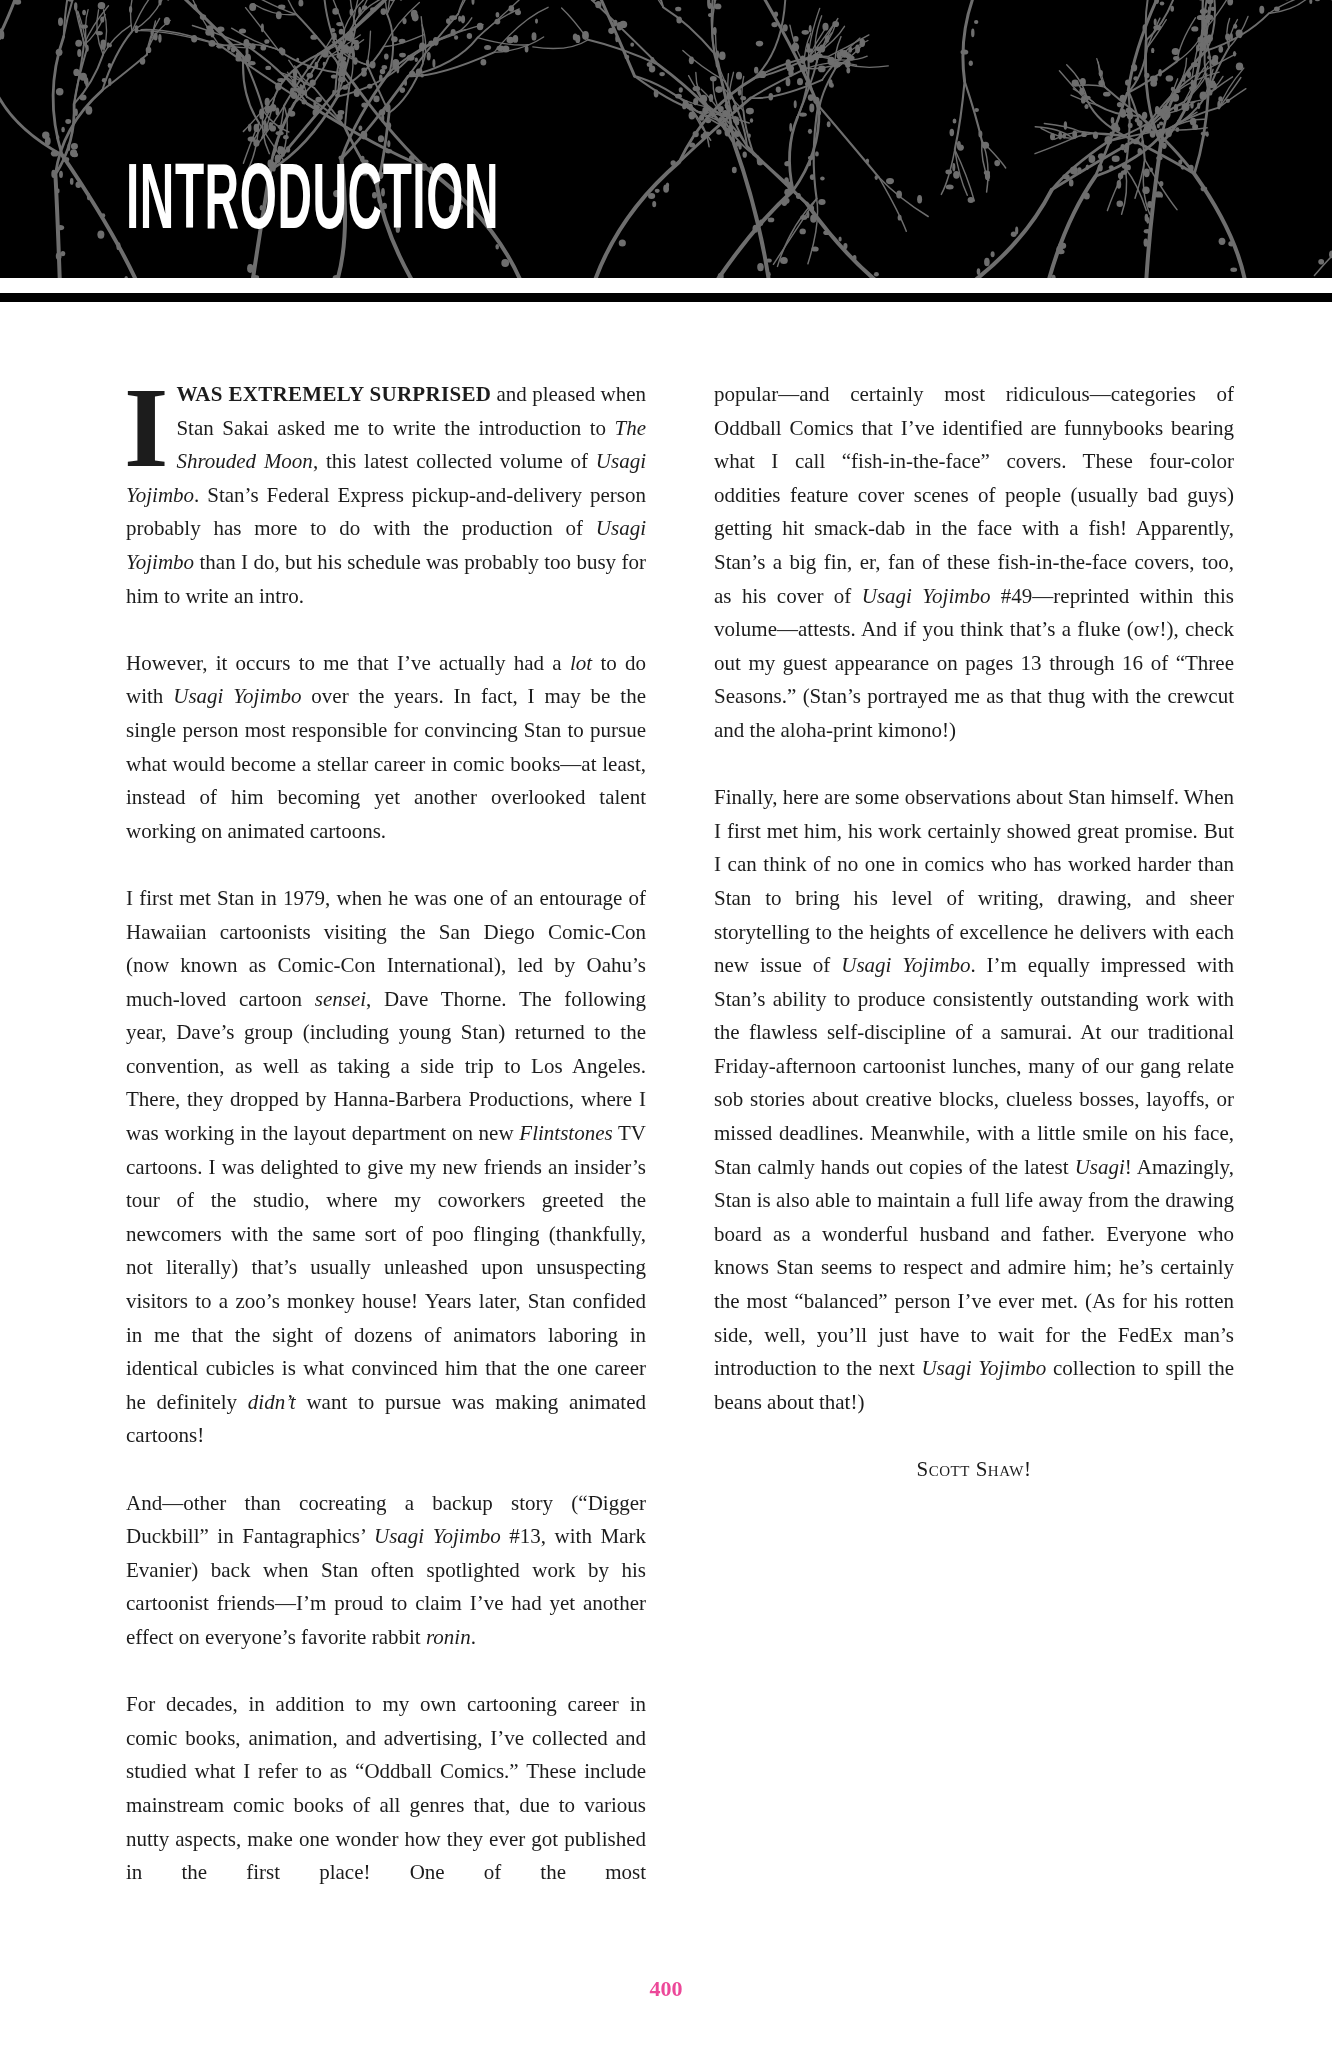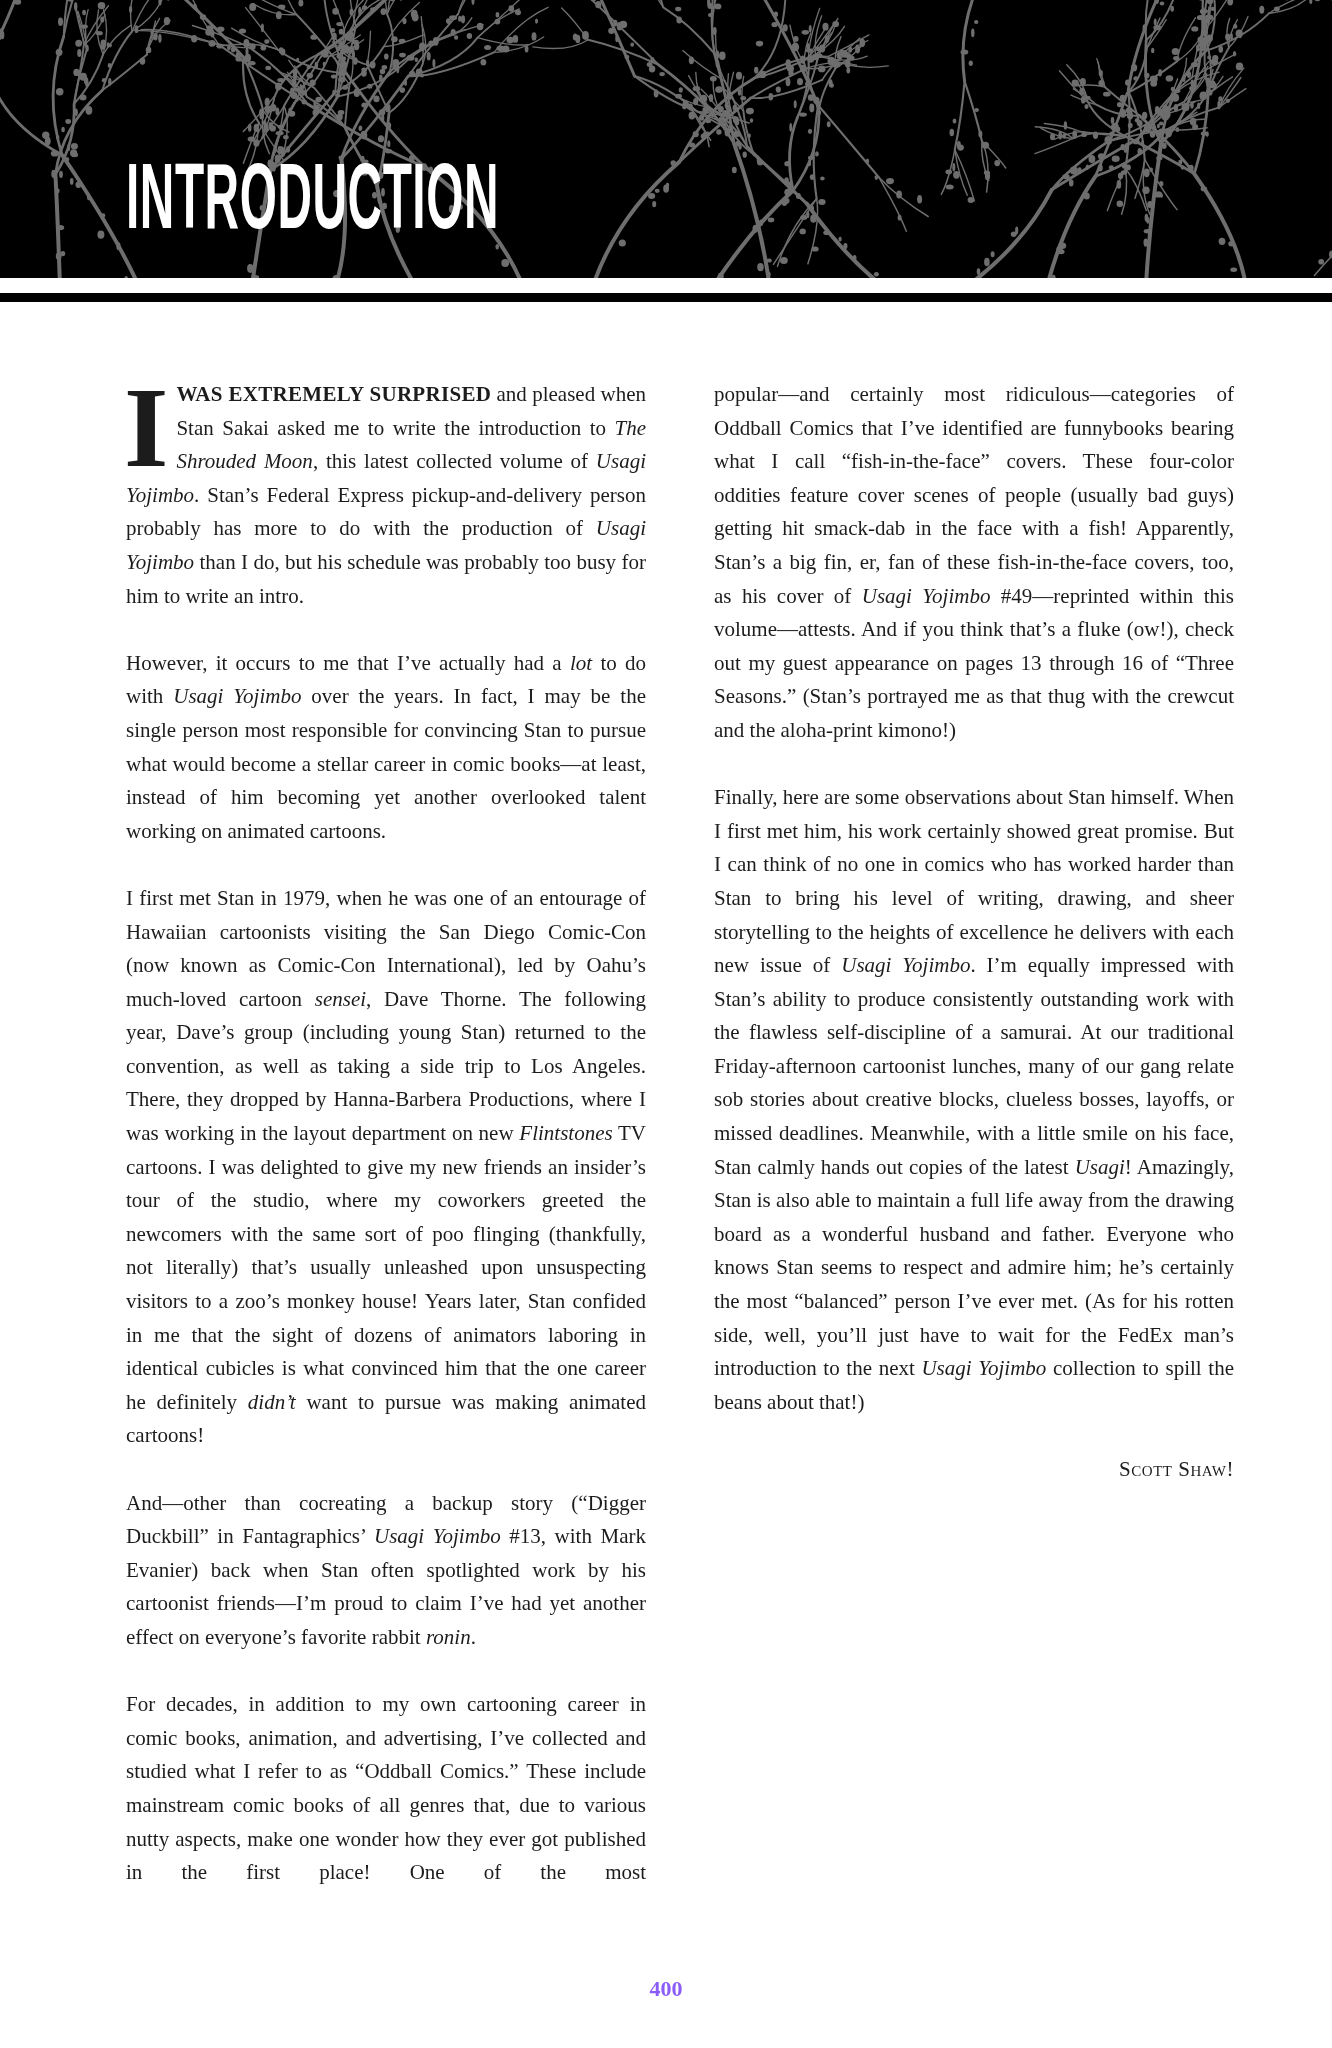--- a/index.html
+++ b/index.html
@@ -21,25 +21,25 @@
   .col-left { left: 126px; }
   .col-right { left: 714px; }
   .column p { margin: 0 0 33.6px 0; }
   .column p:last-child { margin-bottom: 11px; }
   .column em { font-style: italic; }
 
   .dropcap { float: left; font-family: "Liberation Serif", serif; font-weight: 700;
              font-size: 114px; line-height: 84px; height: 92px; margin: 6px 8px 0 -2px; padding-top: 2px; }
   .lead-caps { font-weight: 700; letter-spacing: 0.3px; }
 
-  .signature { text-align: right; margin-top: 12px; }
+  .signature { text-align: center; margin-top: 12px; }
   .sig-line { display: block; font-variant: small-caps; letter-spacing: 0.5px; line-height: 33.6px; }
 
   .page-number { position: absolute; left: 0; width: 1332px; top: 1976px; text-align: center;
-                 font-family: "Liberation Serif", serif; font-weight: 700; font-size: 22px; color: #8b5cf6; }
+                 font-family: "Liberation Serif", serif; font-weight: 700; font-size: 22px; color: #ec4899; }
 </style>
 </head>
 <body>
 
 <div class="header-band">
   <svg id="branch-svg" width="1332" height="278" viewBox="0 0 1332 278">
       <g fill="none" stroke="#6e6e6e" stroke-linecap="round">
         <path d="M-20.4,290.0 Q-25.2,229.5 -9.0,173.6" stroke-width="4.00"></path>
         <ellipse cx="-20.5" cy="236.4" rx="2.9" ry="3.0" fill="#6e6e6e" stroke="none"></ellipse>
         <ellipse cx="-13.2" cy="259.1" rx="1.6" ry="3.2" fill="#6e6e6e" stroke="none"></ellipse>

